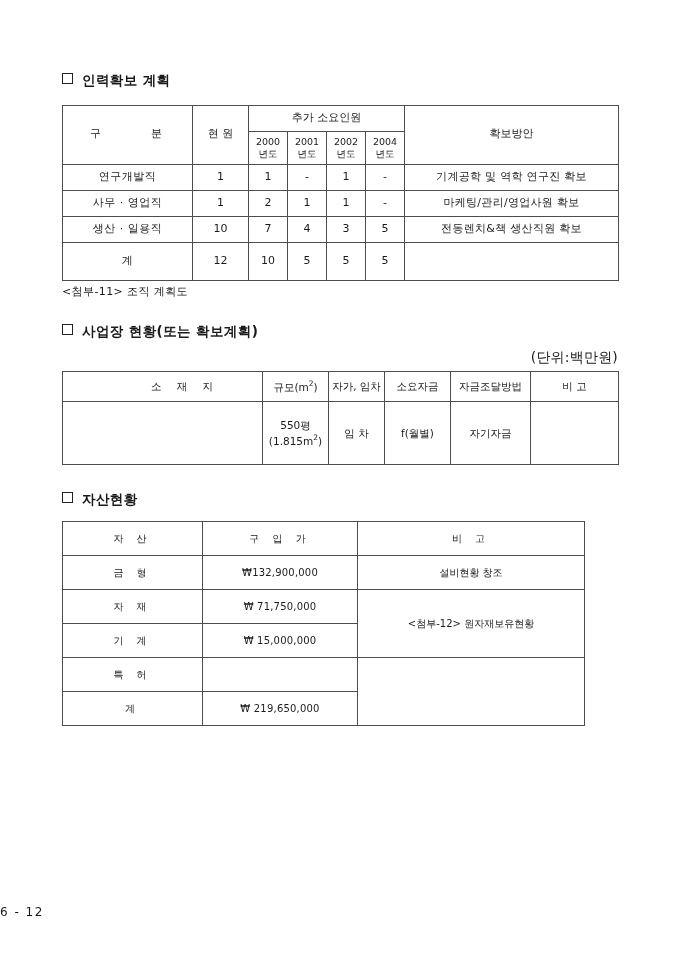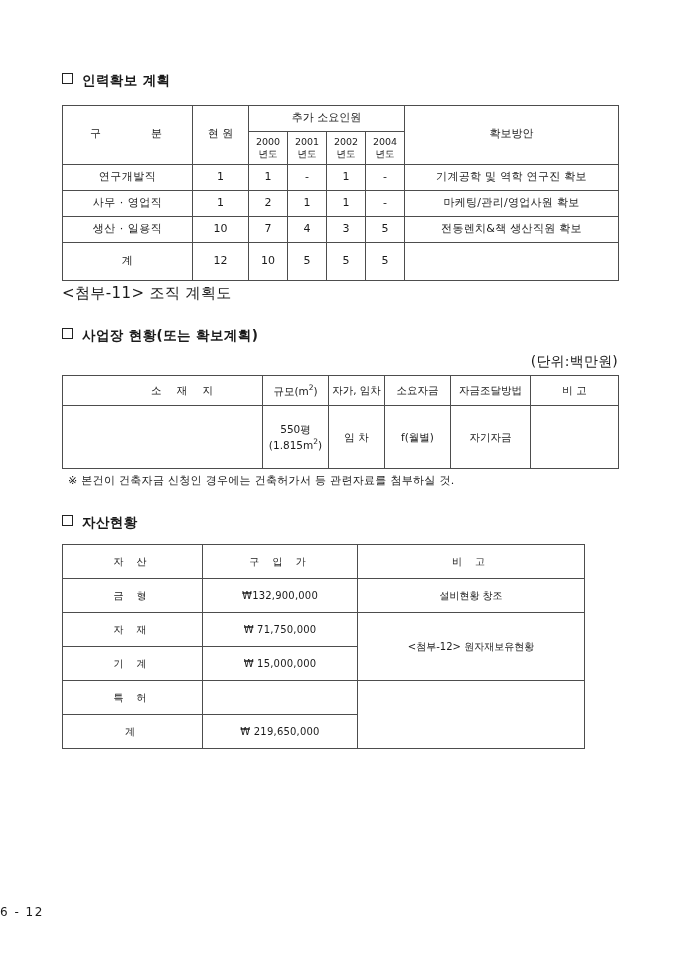--- a/index.html
+++ b/index.html
@@ -78,21 +78,21 @@
     justify-content: space-between;
     padding: 0 24px;
     letter-spacing: 3px;
   }
   table.t1 .yr { font-size: 9.5px; line-height: 1.25; }
   table.t1 .row-label { letter-spacing: 0.5px; }
   table.t1 .plan { letter-spacing: 0.3px; }
   table.t1 tr.total td { height: 29px; }
 
   .caption-line {
-    font-size: 15px;
+    font-size: 11px;
     margin: 3px 0 0 0;
     letter-spacing: 0.4px;
   }
 
   
   .sec2 { margin-top: 24px; }
   .unit-note {
     font-size: 14px;
     text-align: right;
     margin: 8px 0 4px 0;
@@ -258,21 +258,20 @@
               <span>(1.815m</span><span class="sup">2</span><span>)</span>
             </td>
             <td>임 차</td>
             <td>f(월별)</td>
             <td>자기자금</td>
             <td></td>
           </tr>
         </tbody>
       </table>
 
-      <p class="note-star">※ 본건이 건축자금 신청인 경우에는 건축허가서 등 관련자료를 첨부하실 것.</p>
     </div>
 
     <div class="sec3">
       <div class="section-head">
         <span class="box-glyph"></span>
         <span>자산현황</span>
       </div>
 
       <table class="bordered t3">
         <colgroup>

